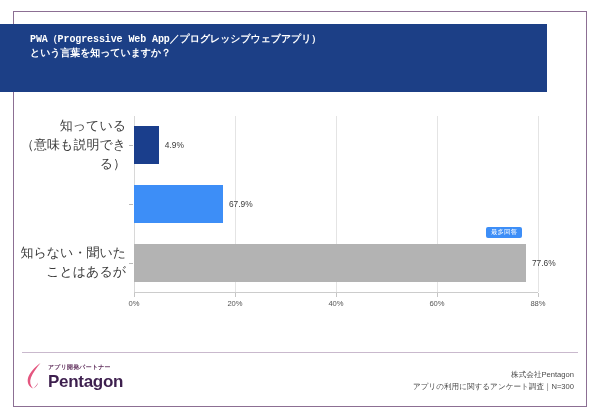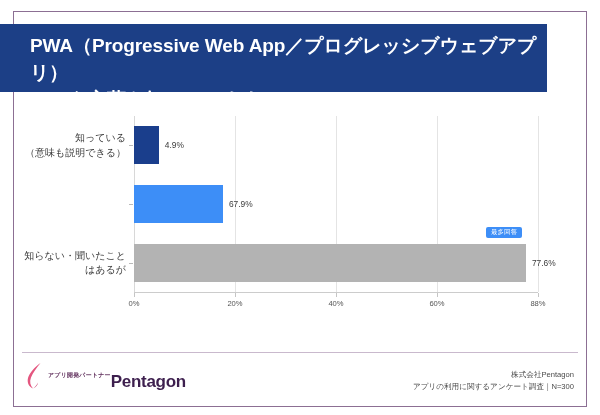--- a/index.html
+++ b/index.html
@@ -23,25 +23,26 @@
   
   .title-banner{
     position:absolute;left:0;top:24px;
     width:547px;height:68px;
     background:#1c3f86;
     box-sizing:border-box;
     padding:9px 0 0 30px;
   }
   .title-text{
     color:#ffffff;
-    font-size:19px;
+    font-size:10px;
     font-weight:bold;
     line-height:1.42;
     letter-spacing:-0.1px;
     white-space:pre-line;
+    font-family:Liberation Mono, monospace;
   }
 
   
   .chart{
     position:absolute;left:18px;top:108px;
     width:566px;height:215px;
   }
   .plot{
     position:absolute;left:116px;top:8px;
     right:46px;height:176px;
@@ -60,21 +61,21 @@
   .bar-value{
     position:absolute;top:50%;transform:translateY(-50%);
     font-size:8.4px;color:#3b3b3b;white-space:nowrap;
     font-weight:normal;
   }
   .cat-label{
     position:absolute;right:100%;top:50%;
     transform:translateY(-50%);
     margin-right:8px;
     text-align:right;
-    font-size:10px;color:#3b3b3b;
+    font-size:13px;color:#3b3b3b;
     line-height:1.45;white-space:pre-line;
     width:110px;
   }
   .tickmark{
     position:absolute;right:100%;top:50%;
     width:4px;height:1px;background:#b9b9b9;
     margin-right:1px;
   }
 
   
@@ -108,21 +109,21 @@
   
   .footer-rule{
     position:absolute;left:22px;top:352px;
     width:556px;height:1px;background:#c9b9cd;
   }
   .logo{
     position:absolute;left:26px;top:362px;
     display:flex;align-items:flex-end;gap:4px;
   }
   .logo-mark{width:18px;height:28px;flex:none;}
-  .logo-txt{display:flex;flex-direction:row;line-height:1;}
+  .logo-txt{display:flex;flex-direction:column;line-height:1;}
   .logo-tag{
     font-size:5.9px;color:#5c2a58;letter-spacing:0.3px;
     margin-bottom:2px;font-weight:bold;
   }
   .logo-name{
     font-size:17px;color:#3d1f4e;font-weight:bold;
     letter-spacing:-0.3px;line-height:1;
   }
   .attrib{
     position:absolute;right:26px;top:369px;

